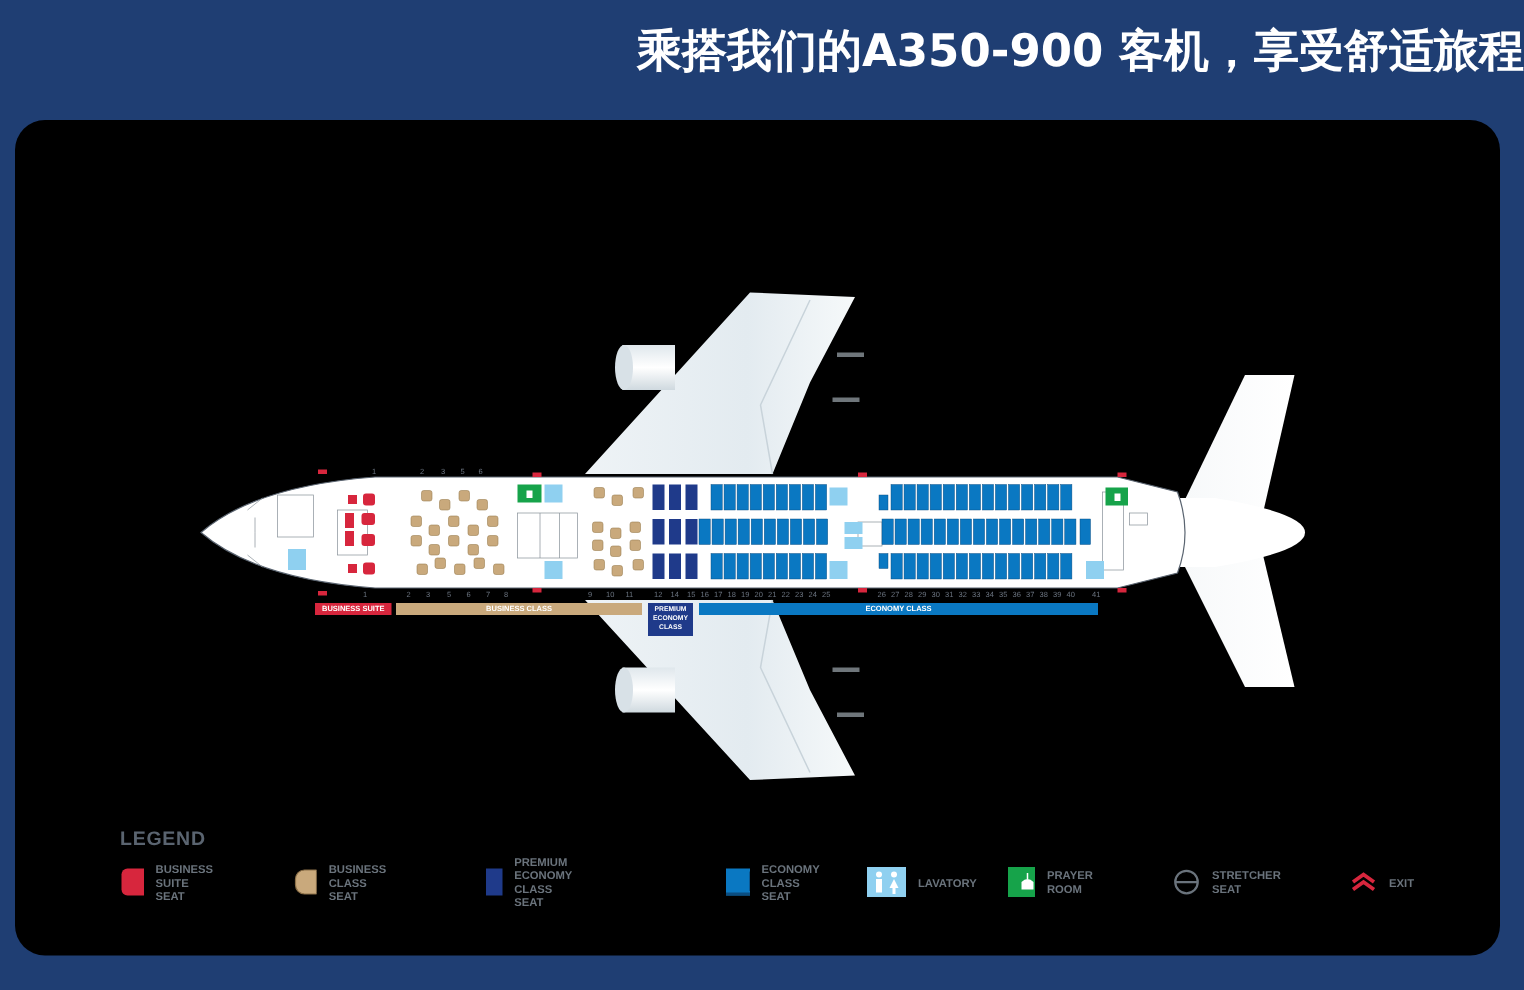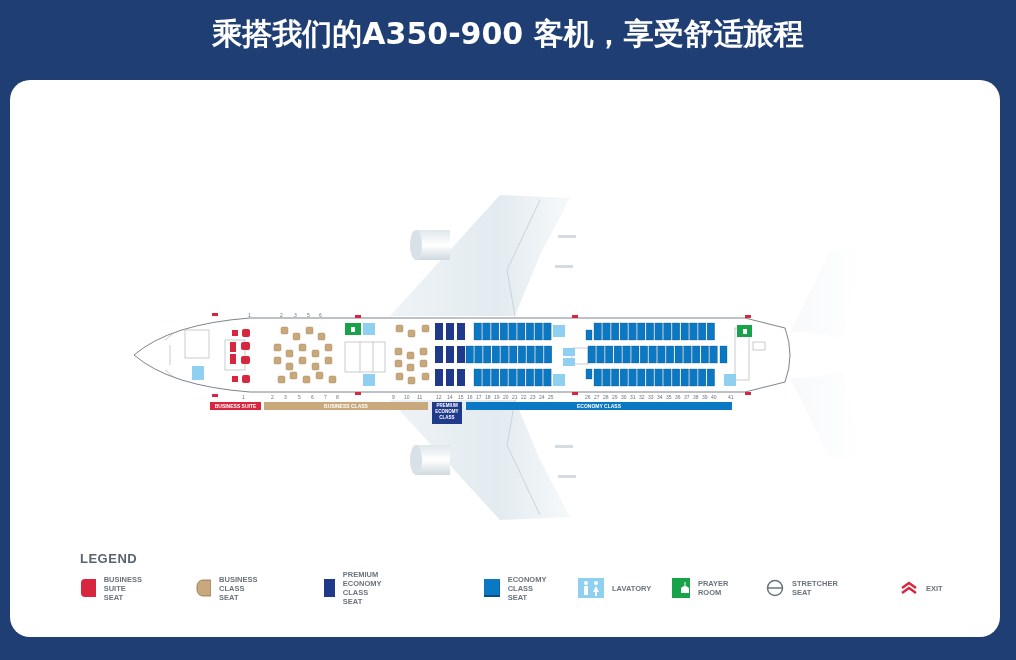--- a/index.html
+++ b/index.html
@@ -1,19 +1,19 @@
 <!DOCTYPE html>
 <html><head>
 <meta charset="utf-8">
 <style>
   * { box-sizing: border-box; margin: 0; padding: 0; }
   html, body { width: 1016px; height: 660px; overflow: hidden; }
   body { background: #1f3e73; font-family: "Liberation Sans", "DejaVu Sans", sans-serif; position: relative; }
-  .title { position: absolute; left: 0; top: 14px; width: 1016px; text-align: center; color: #fff; font-size: 30px; font-weight: bold; font-family: "DejaVu Sans", sans-serif; letter-spacing: 0px; }
-  .panel { position: absolute; left: 10px; top: 80px; width: 990px; height: 557px; background: #ffffff; border-radius: 20px; overflow: hidden; }
+  .title { position: absolute; left: 0; top: 14px; width: 1016px; text-align: right; color: #fff; font-size: 30px; font-weight: bold; font-family: "DejaVu Sans", sans-serif; letter-spacing: 0px; }
+  .panel { position: absolute; left: 10px; top: 80px; width: 990px; height: 557px; background: #000000; border-radius: 20px; overflow: hidden; }
   .plane { position: absolute; left: 0; top: 0; width: 990px; height: 557px; }
   .legend-title { position: absolute; left: 70px; top: 471px; font-size: 13px; font-weight: bold; color: #5a6470; letter-spacing: 0.5px; }
   .legend { position: absolute; left: 68px; top: 496px; height: 24px; }
   .lg { position: absolute; top: 0; height: 24px; display: flex; align-items: center; }
   .lg .txt { font-size: 7.5px; font-weight: bold; color: #6a737c; line-height: 9px; text-transform: uppercase; margin-left: 8px; white-space: pre-line; }
   .sec-label { position: absolute; height: 8px; font-size: 5px; font-weight: bold; color: #fff; text-align: center; line-height: 8px; }
   .rownum { position: absolute; font-size: 5px; color: #6b7480; }
 </style>
 </head>
 <body>
@@ -343,21 +343,21 @@
       <span class="txt">LAVATORY</span>
     </div>
     <div class="lg" style="left:594px">
       <svg width="26" height="20">
           <rect x="0" y="0" width="26" height="20" fill="#16a34a"></rect>
           <path d="M9,15 L9,10 Q13,6 17,10 L17,15 Z" fill="#fff"></path>
           <rect x="12.5" y="4" width="1" height="4" fill="#fff"></rect>
         </svg>
       <span class="txt">PRAYER ROOM</span>
     </div>
-    <div class="lg" style="left:688px">
+    <div class="lg" style="left:704px">
       <svg width="18" height="18">
           <circle cx="9" cy="9" r="7.5" fill="none" stroke="#6a737c" stroke-width="1.5"></circle>
           <line x1="2" y1="9" x2="16" y2="9" stroke="#6a737c" stroke-width="1.5"></line>
         </svg>
       <span class="txt">STRETCHER
 SEAT</span>
     </div>
     <div class="lg" style="left:822px">
       <svg width="18" height="16">
           <polyline points="2,8 9,3 16,8" fill="none" stroke="#d7263d" stroke-width="2.5"></polyline>

